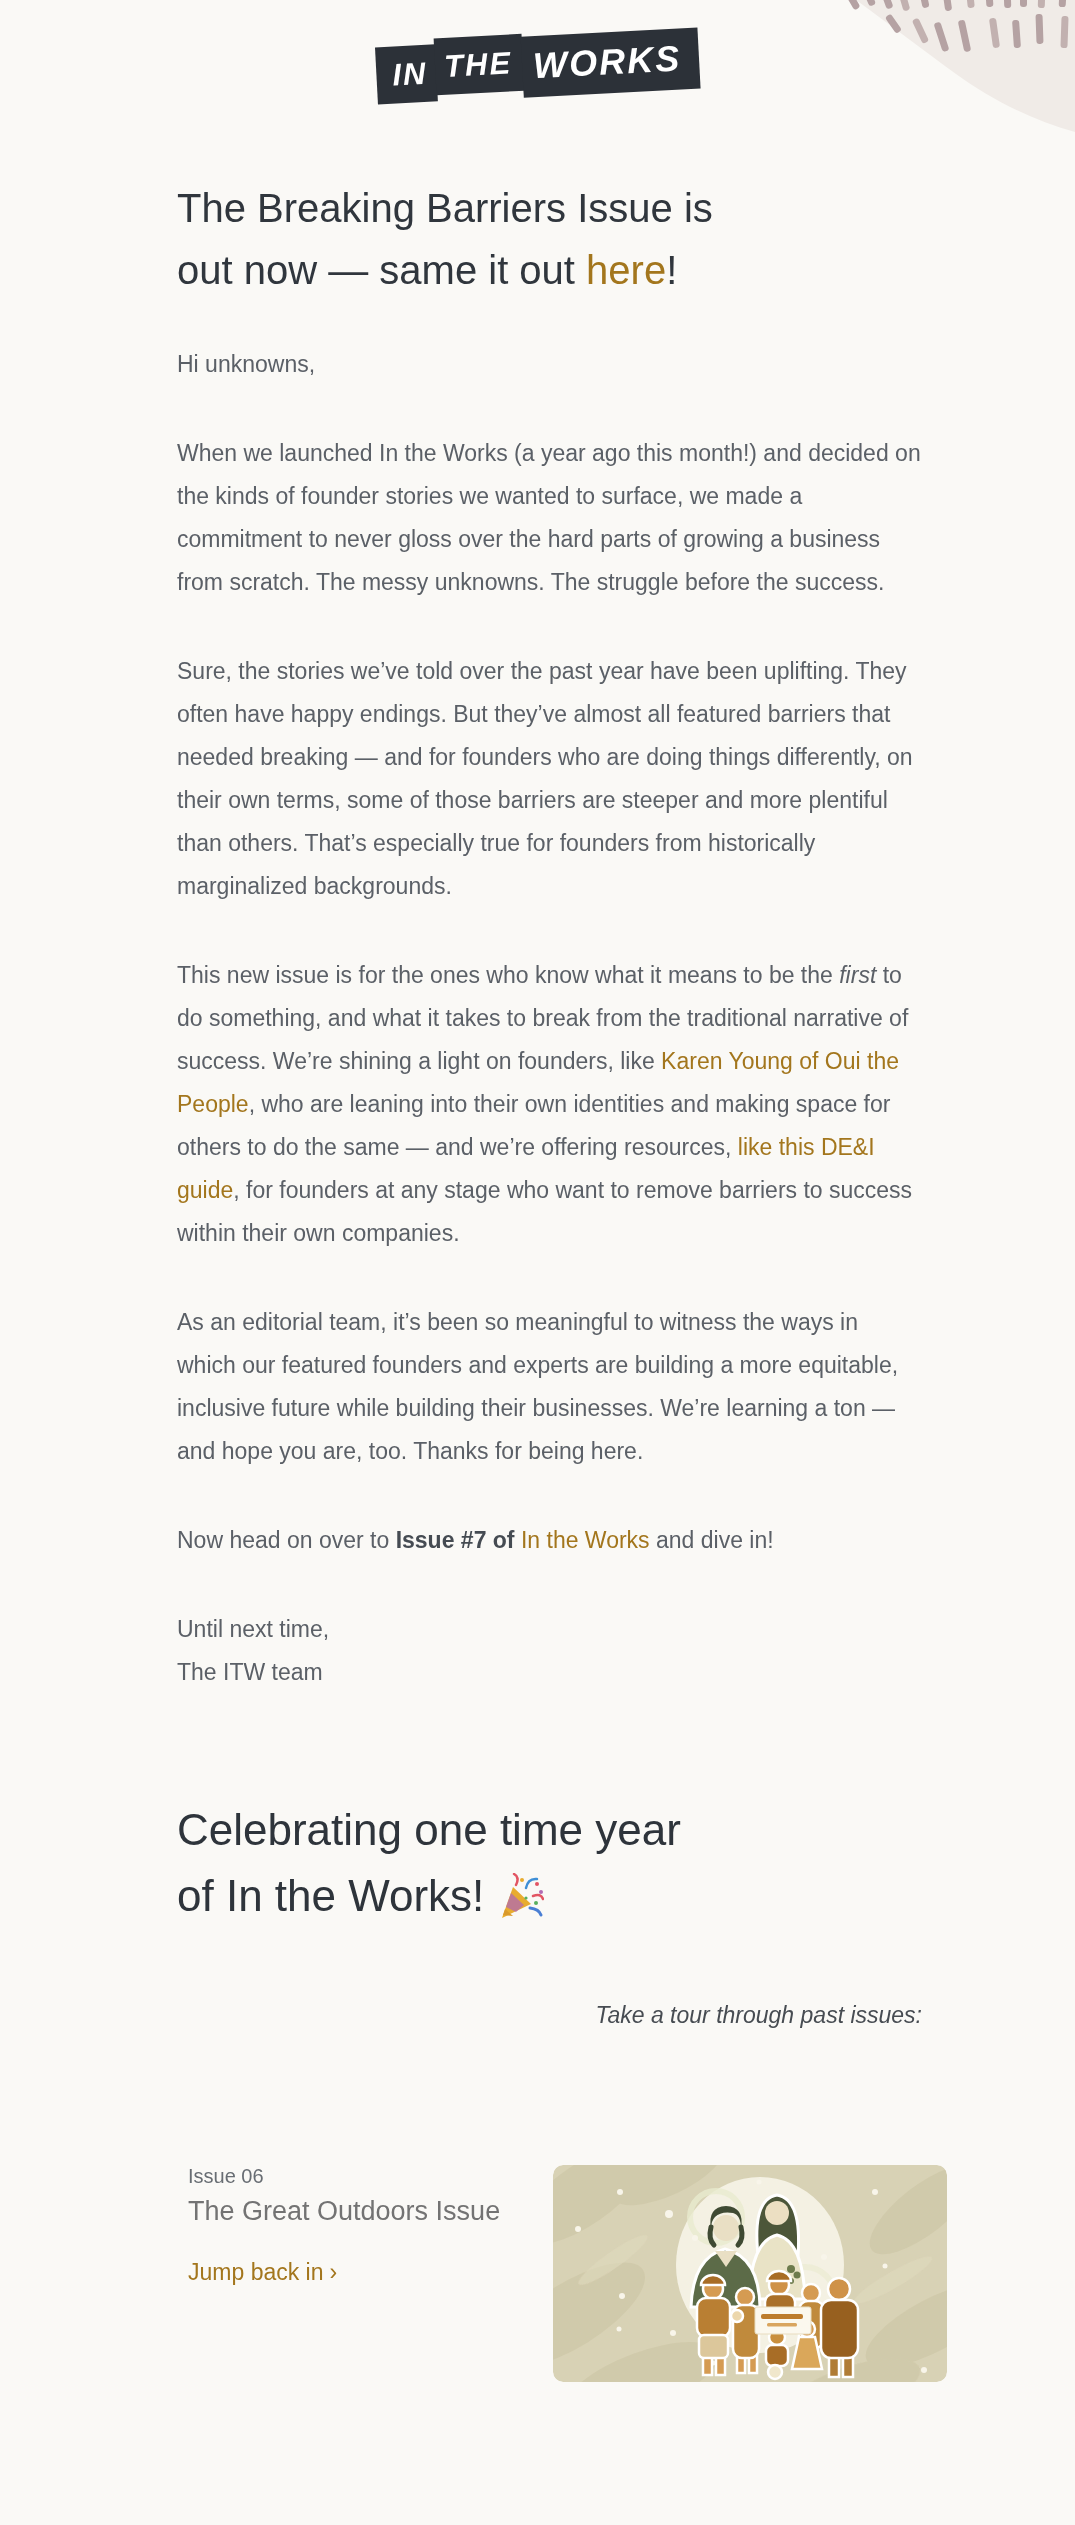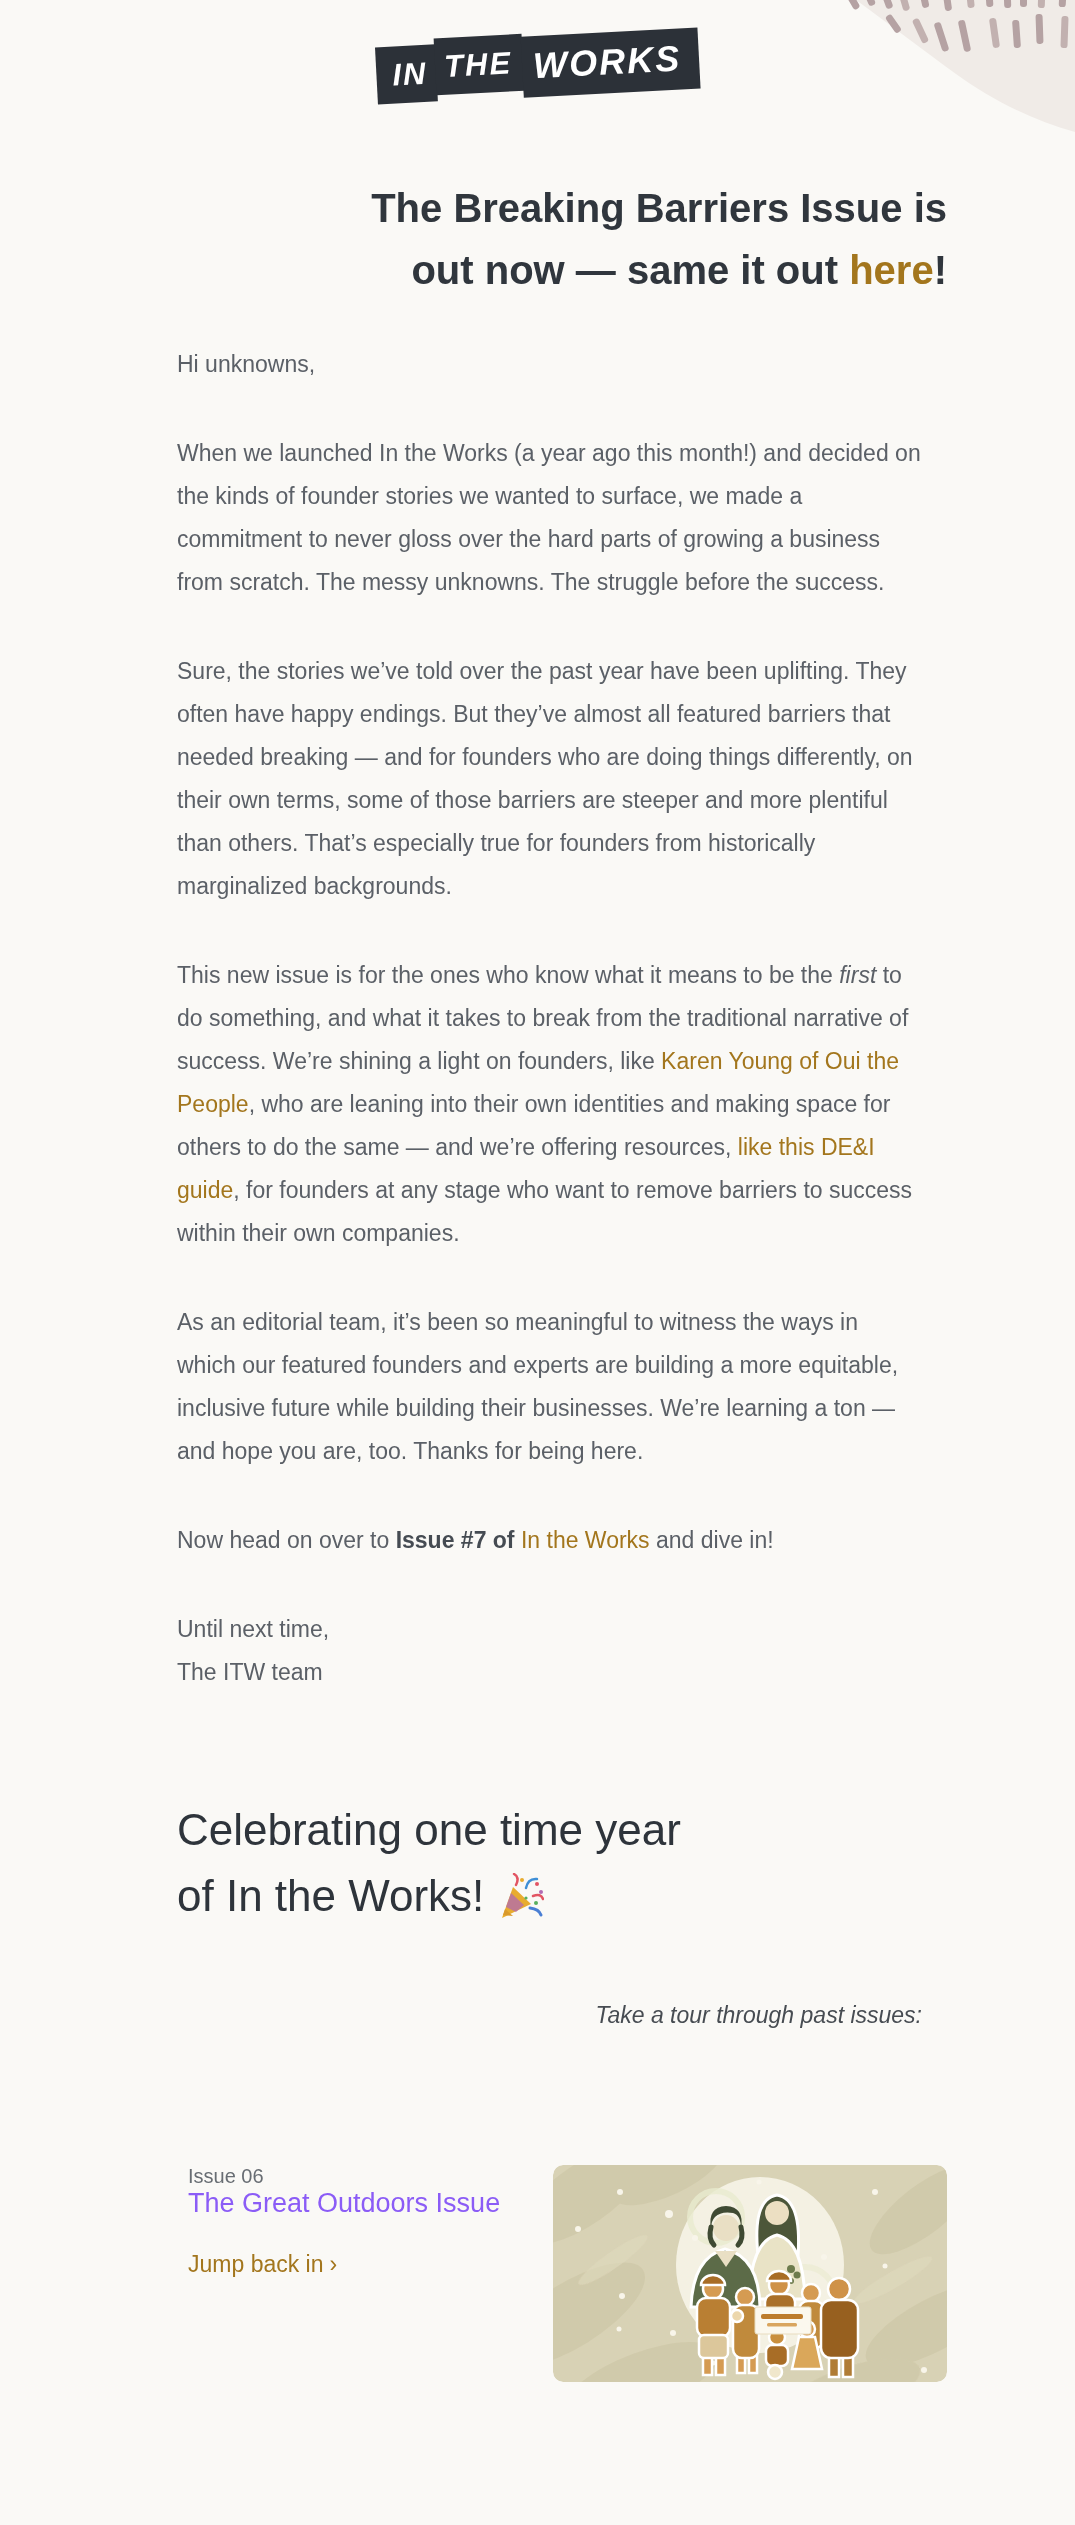--- a/index.html
+++ b/index.html
@@ -47,23 +47,22 @@
   .seg-works{font-size:36px;padding:12px 18px 13px 11px;transform:translateY(4px);margin-left:-1px;}
 
   .content{
     width:770px;
     margin-left:177px;
   }
   h1{
     margin:84px 0 42px 0;
     font-size:40px;
     line-height:62px;
-    font-weight:700;
+    font-weight:400;
     color:#30363d;
-    text-align:right;
   }
   h2{
     margin:103px 0 0 0;
     font-size:44px;
     line-height:66px;
     font-weight:400;
     color:#2e343b;
   }
   p{
     font-size:23px;
@@ -96,21 +95,22 @@
     flex:1;
     padding-left:11px;
     padding-bottom:8px;
   }
   .issue-label{
     font-size:20px;
     color:#686d73;
   }
   .issue-title{
     font-size:27px;
-    color:#8b5cf6;
+    color:#737373;
+    margin-top:8px;
   }
   .issue-cta{
     display:inline-block;
     margin-top:32px;
     font-size:23px;
   }
   .issue-cta .chev{margin-left:6px;}
   .issue-image{
     width:394px;
     height:217px;

